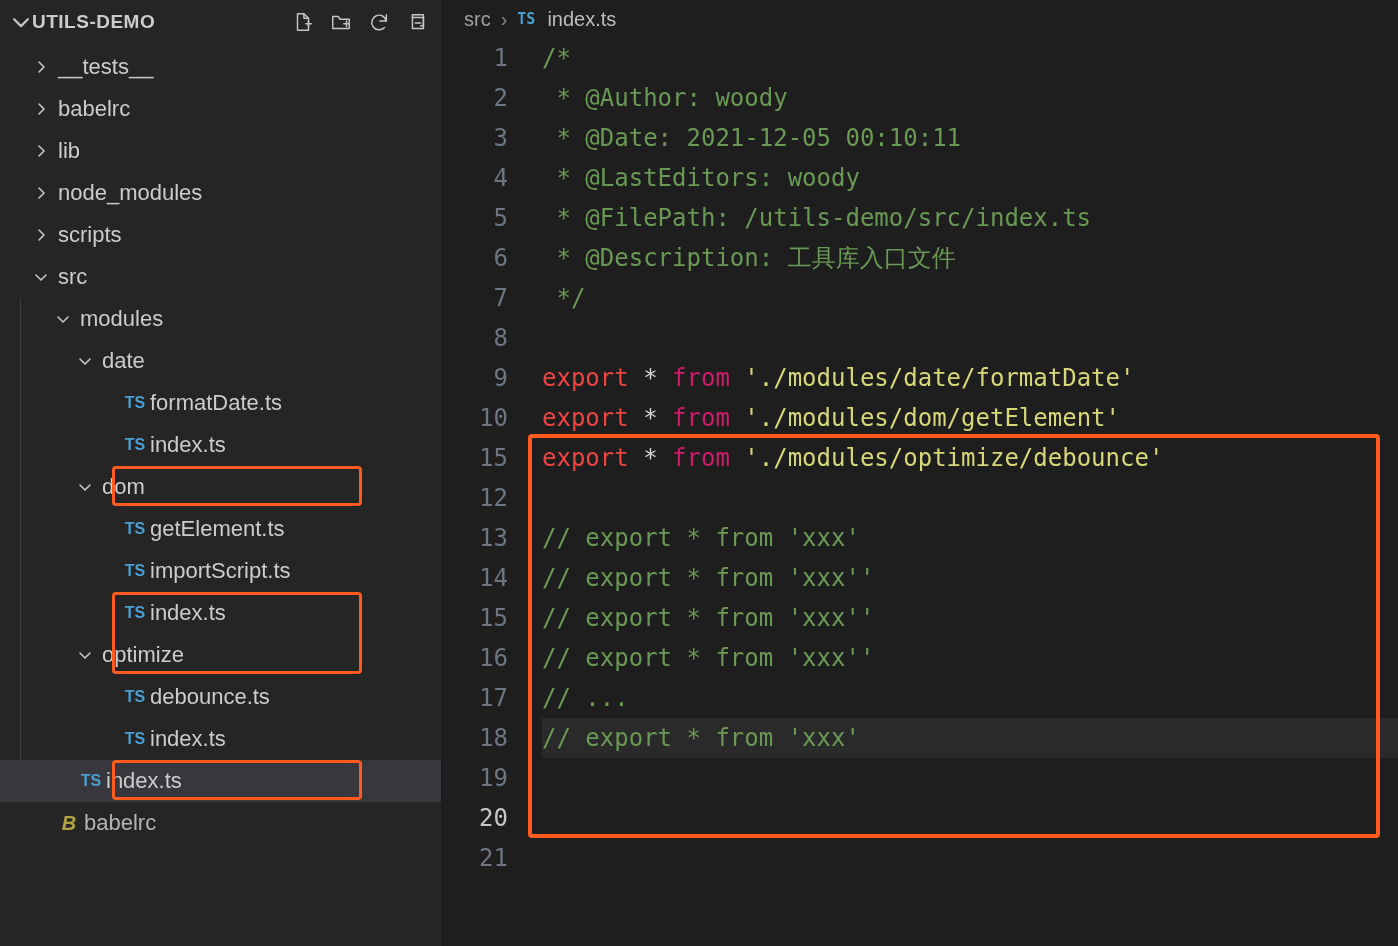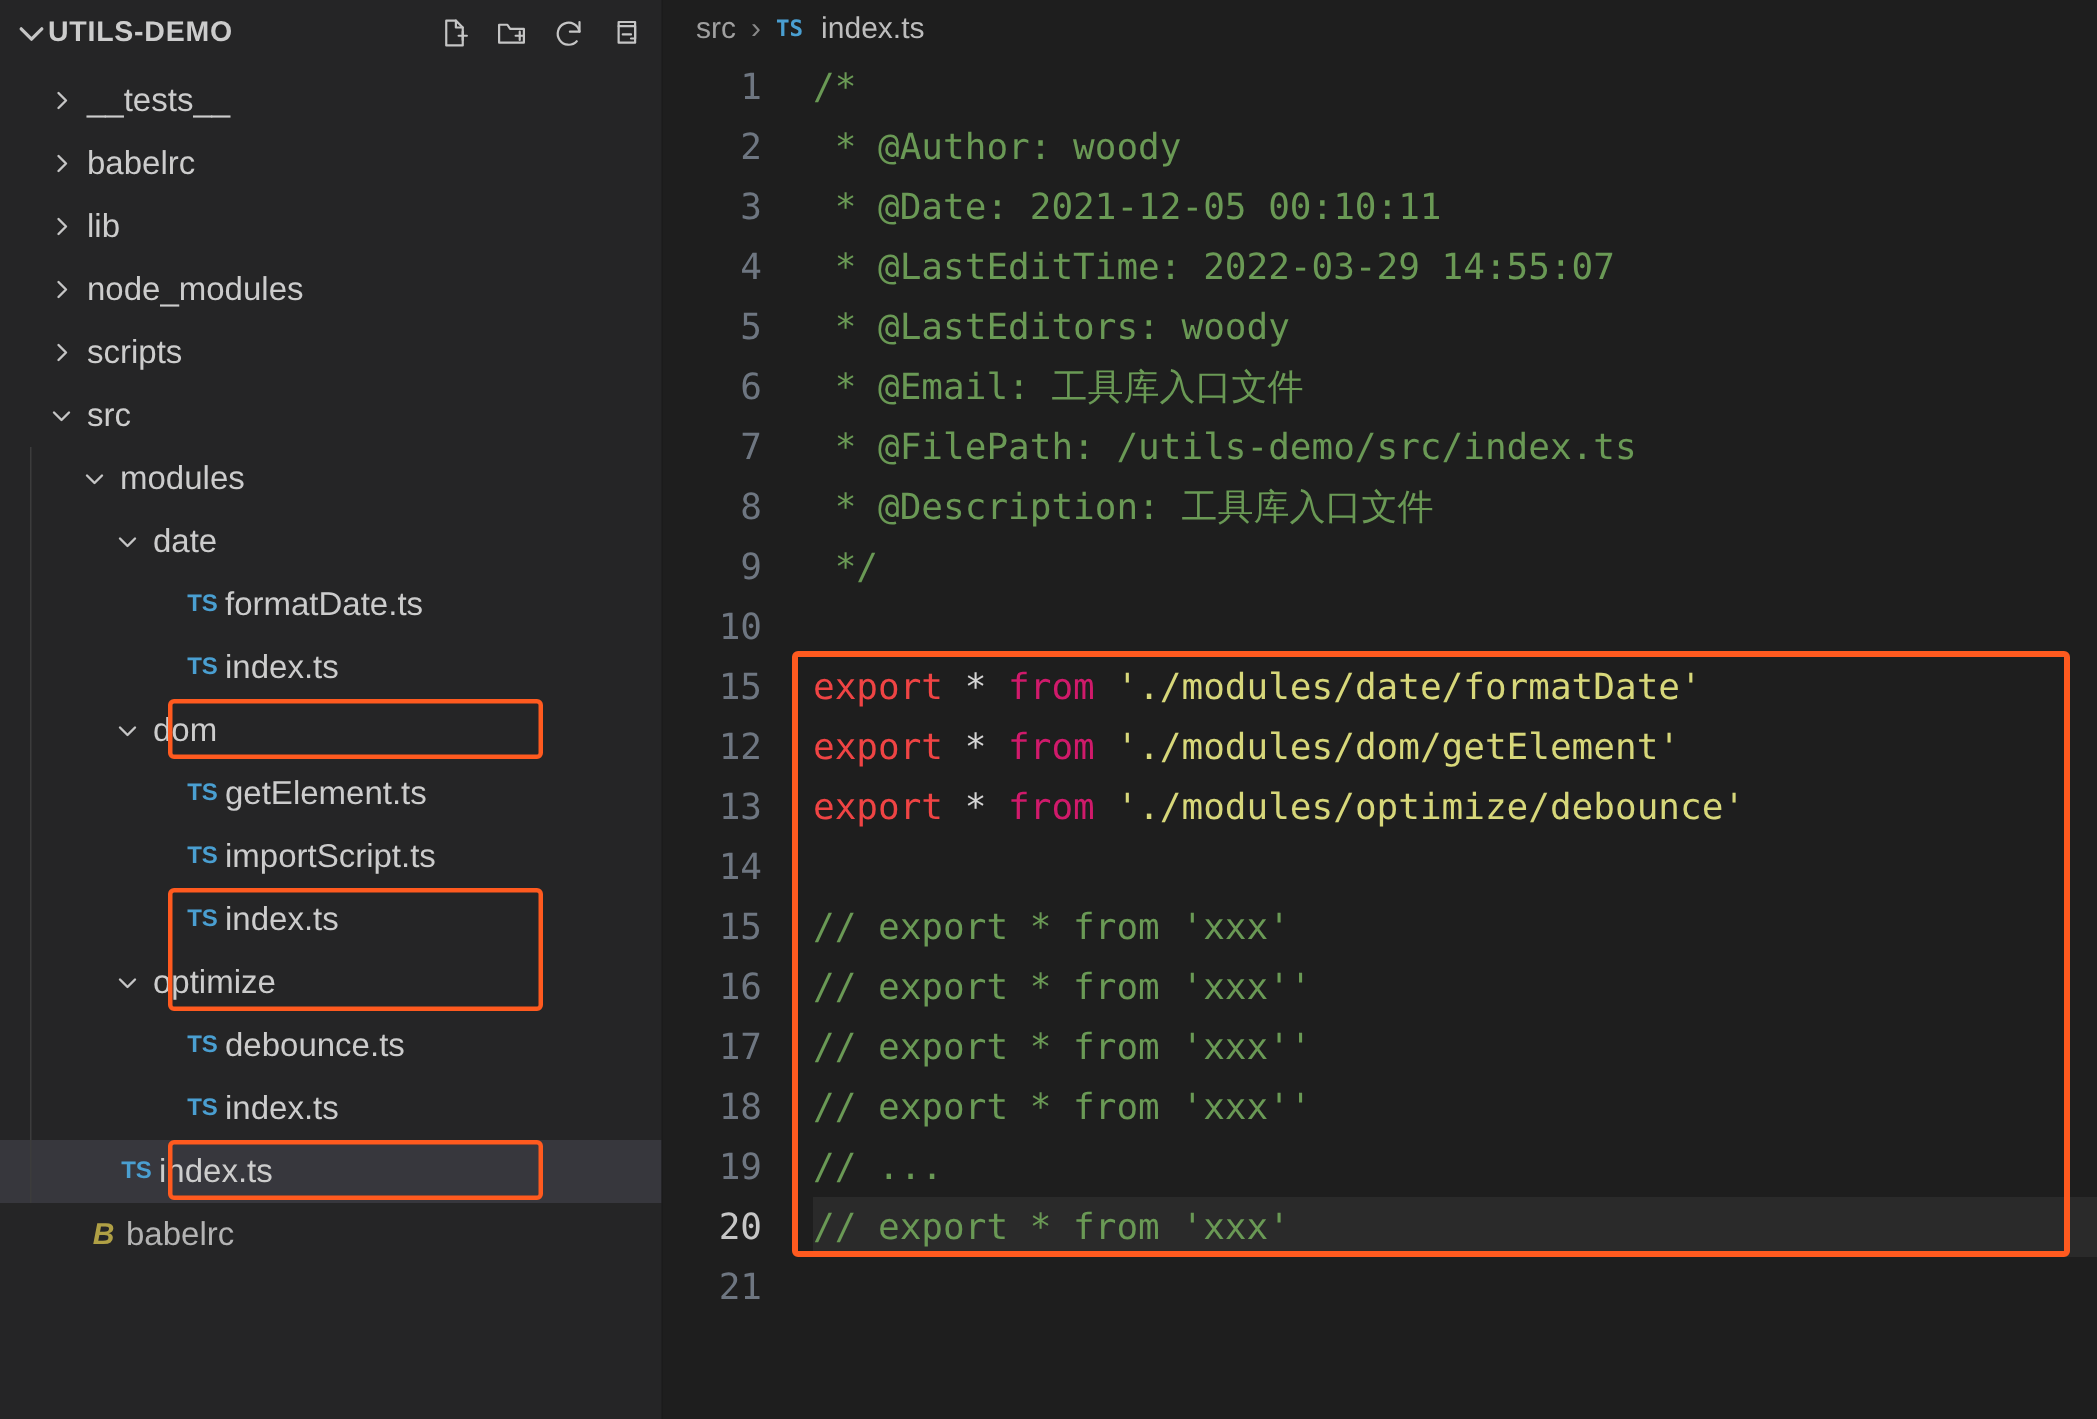--- a/index.html
+++ b/index.html
@@ -353,23 +353,21 @@
         <div class="ln">17</div>
         <div class="ln">18</div>
         <div class="ln">19</div>
         <div class="ln cur">20</div>
         <div class="ln">21</div>
       </div>
     <div class="code" id="code">
         <div class="cline"><span class="c-comment">/*</span></div>
         <div class="cline"><span class="c-comment"> * @Author: woody</span></div>
         <div class="cline"><span class="c-comment"> * @Date: 2021-12-05 00:10:11</span></div>
-        <div class="cline"><span class="c-comment"> * @LastEditTime: 2022-03-29 14:55:07</span></div>
         <div class="cline"><span class="c-comment"> * @LastEditors: woody</span></div>
-        <div class="cline"><span class="c-comment"> * @Email: 工具库入口文件</span></div>
         <div class="cline"><span class="c-comment"> * @FilePath: /utils-demo/src/index.ts</span></div>
         <div class="cline"><span class="c-comment"> * @Description: 工具库入口文件</span></div>
         <div class="cline"><span class="c-comment"> */</span></div>
         <div class="cline"><span></span></div>
         <div class="cline"><span class="c-kw">export</span><span> </span><span class="c-op">*</span><span> </span><span class="c-from">from</span><span> </span><span class="c-str">'./modules/date/formatDate'</span></div>
         <div class="cline"><span class="c-kw">export</span><span> </span><span class="c-op">*</span><span> </span><span class="c-from">from</span><span> </span><span class="c-str">'./modules/dom/getElement'</span></div>
         <div class="cline"><span class="c-kw">export</span><span> </span><span class="c-op">*</span><span> </span><span class="c-from">from</span><span> </span><span class="c-str">'./modules/optimize/debounce'</span></div>
         <div class="cline"><span></span></div>
         <div class="cline"><span class="c-comment">// export * from 'xxx'</span></div>
         <div class="cline"><span class="c-comment">// export * from 'xxx''</span></div>

